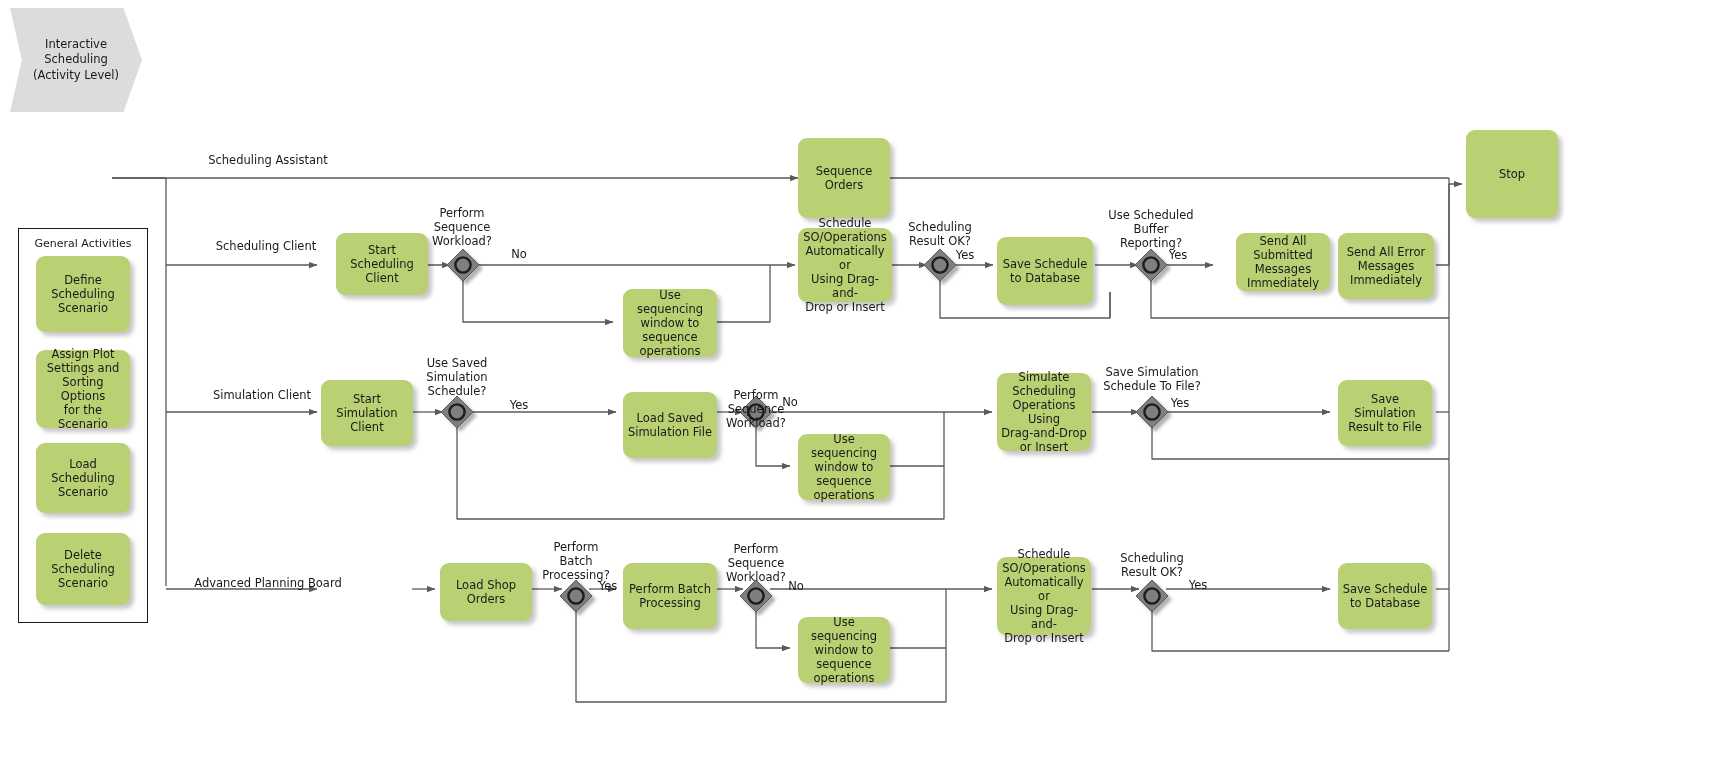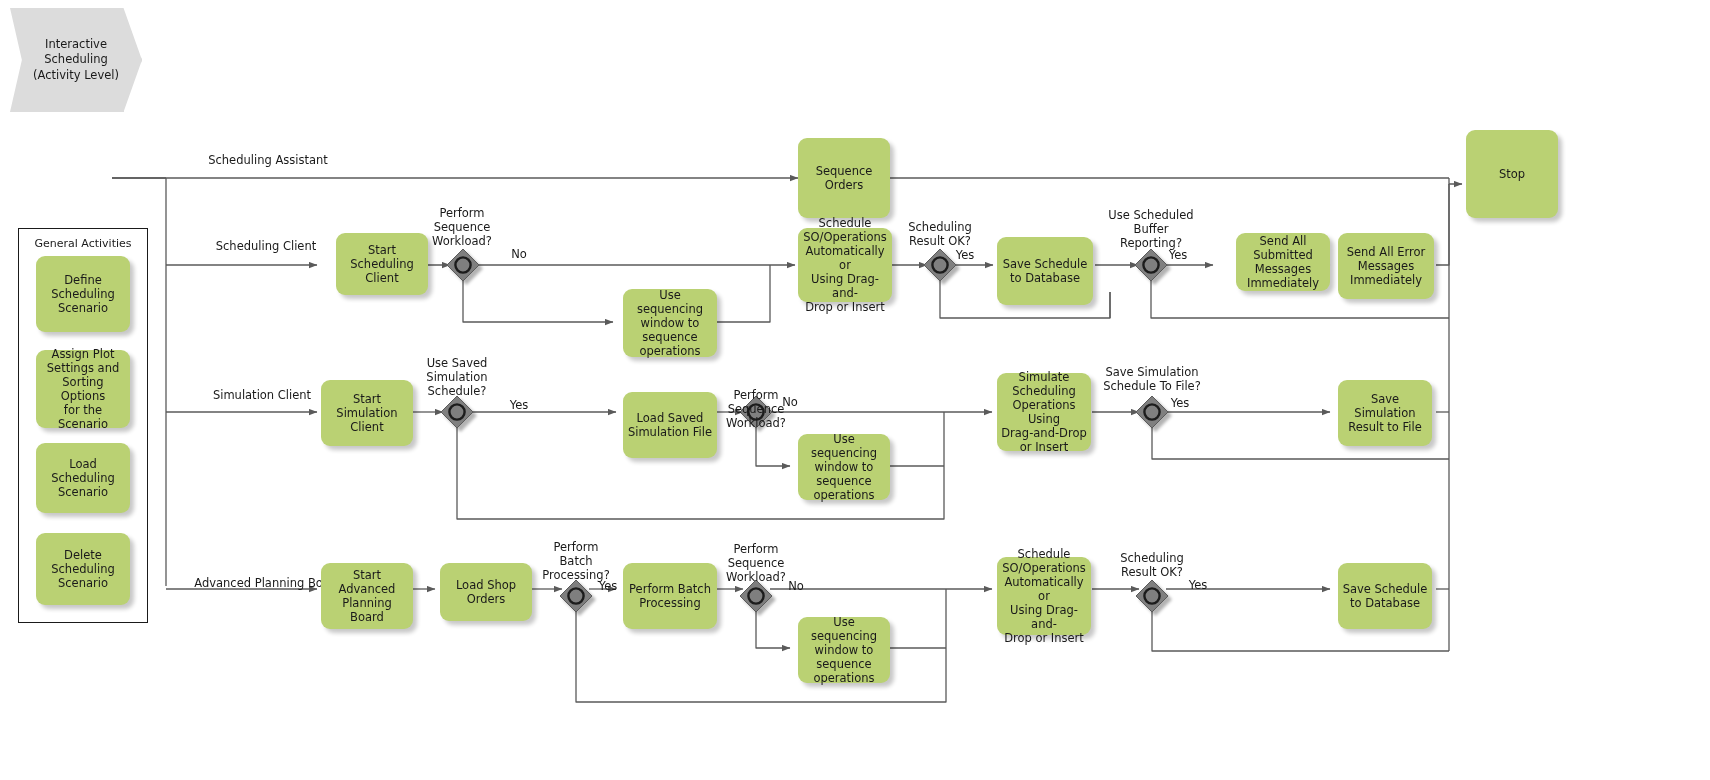--- a/index.html
+++ b/index.html
@@ -283,22 +283,20 @@
 Scheduling
 Operations Using
 Drag-and-Drop
 or Insert</div>
   <div class="edge-label" style="left:1089px;top:366px;width:126px;">Save Simulation
 Schedule To File?</div>
   <div class="edge-label" style="left:1160px;top:397px;width:40px;">Yes</div>
   <div class="node" style="left:1338px;top:380px;width:94px;height:66px;">Save Simulation
 Result to File</div>
 
-  <div class="node" style="left:321px;top:563px;width:92px;height:66px;">Start Advanced
-Planning Board</div>
   <div class="node" style="left:440px;top:563px;width:92px;height:58px;">Load Shop
 Orders</div>
   <div class="edge-label" style="left:527px;top:541px;width:98px;">Perform
 Batch
 Processing?</div>
   <div class="edge-label" style="left:592px;top:580px;width:32px;">Yes</div>
   <div class="node" style="left:623px;top:563px;width:94px;height:66px;">Perform Batch
 Processing</div>
   <div class="edge-label" style="left:706px;top:543px;width:100px;">Perform
 Sequence

